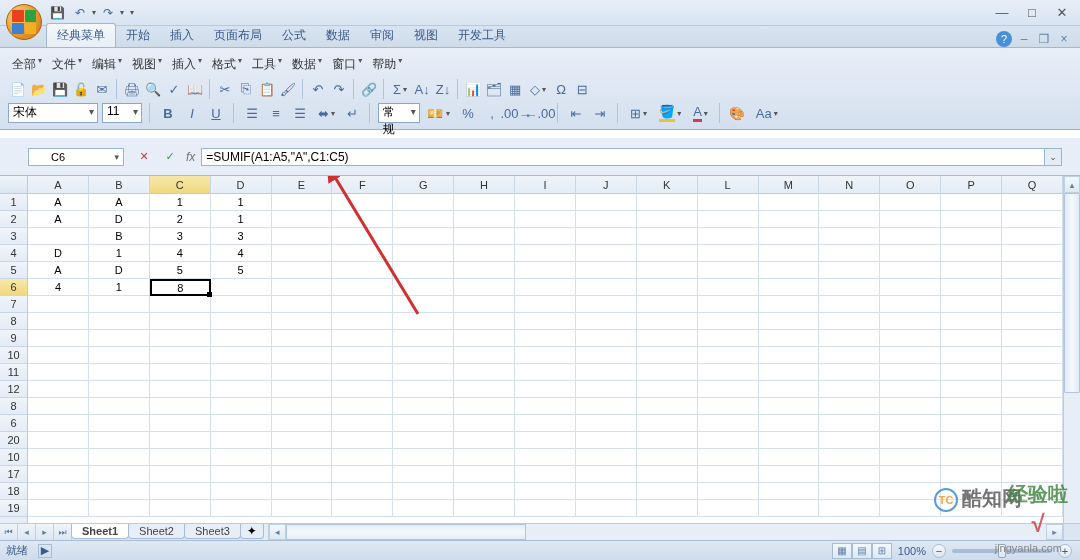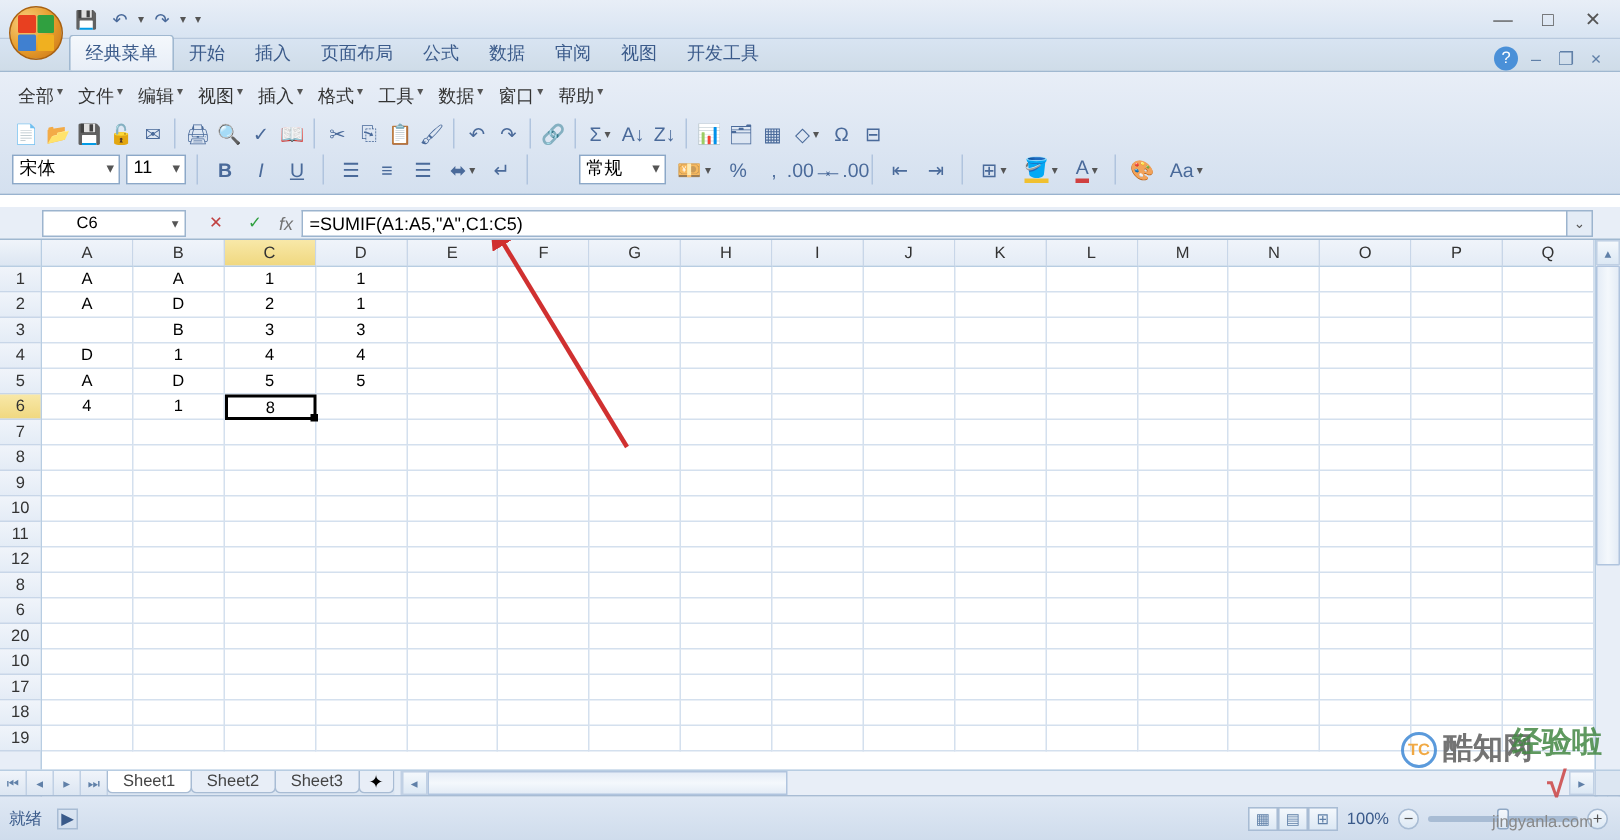--- a/index.html
+++ b/index.html
@@ -33,26 +33,26 @@
 .menu-item { padding: 2px 4px; color: #333; display: flex; align-items: flex-start; gap: 2px; cursor: pointer; }
 .dropdown-arrow { font-size: 8px; color: #555; }
 
 .toolbar-row { display: flex; gap: 1px; align-items: center; padding: 2px 0; flex-wrap: wrap; }
 .tb-btn { width: 20px; height: 20px; display: flex; align-items: center; justify-content: center; border-radius: 2px; cursor: pointer; color: #4a6a9a; font-size: 13px; }
 .tb-btn.wide { width: auto; padding: 0 4px; gap: 2px; }
 .tb-group-sep { width: 2px; height: 20px; border-left: 1px solid #b0c4de; margin: 0 3px; }
 
 .font-row { display: flex; gap: 4px; align-items: center; padding: 2px 0; }
 .font-select { height: 20px; border: 1px solid #8ca8c8; background: #fff; padding: 0 18px 0 4px; font-size: 12px; position: relative; }
-.font-name { width: 72px; font-family: Liberation Serif, serif; }
+.font-name { width: 90px; font-family: Liberation Serif, serif; }
 .font-size { width: 40px; text-align: left; }
 .font-select::after { content: '▾'; position: absolute; right: 3px; top: 2px; font-size: 10px; color: #555; }
 
 
-.formula-bar { height: 22px; background: #e8eef7; border-bottom: 1px solid #a0b8d0; display: flex; align-items: center; margin-top: 8px; }
+.formula-bar { height: 38px; background: #e8eef7; border-bottom: 1px solid #a0b8d0; display: flex; align-items: center; margin-top: 8px; }
 .name-box { width: 96px; height: 18px; background: #fff; border: 1px solid #9cb4ce; margin-left: 28px; display: flex; align-items: center; padding-left: 22px; font-size: 11px; position: relative; }
 .name-box::after { content: '▾'; position: absolute; right: 4px; font-size: 9px; color: #555; }
 .fx-btns { display: flex; margin-left: 8px; gap: 2px; }
 .fx-btn { width: 24px; height: 18px; display: flex; align-items: center; justify-content: center; color: #666; font-size: 11px; cursor: pointer; }
 .fx-label { font-style: italic; color: #737373; font-size: 12px; margin-left: 4px; margin-right: 6px; }
 .formula-input { flex: 1; height: 18px; background: #fff; border: 1px solid #9cb4ce; border-right: none; display: flex; align-items: center; padding-left: 4px; font-size: 12px; }
 .expand-fb { width: 18px; height: 18px; border: 1px solid #9cb4ce; background: #e4ecf6; display:flex; align-items:center; justify-content:center; font-size:9px; color:#555; margin-right:18px;}
 
 
 .grid-area { position: relative; height: 376px; background: #fff; display: flex; }
@@ -78,29 +78,29 @@
 
 .arrow-annotation { position: absolute; left: 295px; top: -12px; z-index: 50; pointer-events: none; }
 
 
 .bottom-area { position: absolute; bottom: 0; left: 0; right: 0; }
 .hscroll-row { height: 17px; background: #e4ecf6; display: flex; border-top: 1px solid #b8cde2; }
 .tab-nav-btns { display:flex; }
 .tab-nav-btn { width:18px; border-right:1px solid #c0d0e4; background:linear-gradient(#f0f4fa,#dce6f2); display:flex;align-items:center;justify-content:center;font-size:9px;color:#6080a8;}
 .sheet-tabs { display: flex; align-items: flex-start; background:#dce6f2; }
 .sheet-tab { padding: 1px 10px; background: #e8eef7; border: 1px solid #a8bcd4; border-top: none; margin-left: -1px; font-size: 11px; color: #444; border-radius: 0 0 4px 4px; }
-.sheet-tab.active { background: #fff; font-weight: normal; }
+.sheet-tab.active { background: #fff; font-weight: bold; }
 .sheet-insert { width: 24px; background:#e8eef7; border:1px solid #a8bcd4; border-top:none; border-radius:0 0 4px 4px; margin-left:-1px; display:flex;align-items:center;justify-content:center; }
 .hscroll-track { flex:1; background:#e8eef7; margin-left: 4px; display:flex; border-left:1px solid #c0d0e4;}
 .hscroll-track .arr { width:17px; border:1px solid #c0d0e4; background:linear-gradient(#f4f8fc,#dce8f4); display:flex;align-items:center;justify-content:center;font-size:9px;color:#6080a8;}
 .hscroll-track .trk { flex:1; }
 .hscroll-track .thumb { width: 240px; height:100%; border:1px solid #b0c4de; background:linear-gradient(#e4ecf6,#f4f8fc,#e4ecf6);}
 .corner { width:17px; background:#dce6f2; border-left:1px solid #c0d0e4;}
 
-.status-bar { height: 30px; background: linear-gradient(#dfe8f4, #cfdcec); border-top: 1px solid #a8bcd4; display: flex; align-items: center; font-size: 11px; color: #3a5a8a; padding: 0 6px; position: relative; }
+.status-bar { height: 20px; background: linear-gradient(#dfe8f4, #cfdcec); border-top: 1px solid #a8bcd4; display: flex; align-items: center; font-size: 11px; color: #3a5a8a; padding: 0 6px; position: relative; }
 .status-right { position: absolute; right: 8px; display: flex; align-items: center; gap: 6px; }
 .view-btns { display:flex; }
 .view-btn { width: 20px; height: 16px; border: 1px solid #a8bcd4; background: linear-gradient(#f4f8fc,#dce8f4); display:flex;align-items:center;justify-content:center; font-size:10px; color:#6080a8;}
 .zoom-slider { width: 100px; height: 4px; background: #a8bcd4; position: relative; border-radius: 2px; }
 .zoom-slider .handle { width: 8px; height: 14px; background: linear-gradient(#f4f8fc,#dce8f4); border:1px solid #90a8c4; position:absolute; left:46px; top:-5px; border-radius:2px;}
 .zoom-minus, .zoom-plus { width:14px;height:14px;border:1px solid #a8bcd4;border-radius:7px;display:flex;align-items:center;justify-content:center;background:linear-gradient(#f4f8fc,#dce8f4);font-size:11px;color:#555;}
 
 
 .wm1 { position: absolute; right: 58px; bottom: 48px; display:flex; align-items:flex-end; gap:4px; z-index:90; opacity:0.9;}
 .wm1 .logo { width:24px;height:24px;border:2px solid #4a90d8;border-radius:50%;display:flex;align-items:center;justify-content:center;color:#f0a030;font-weight:bold;font-size:11px;}
@@ -246,21 +246,21 @@
     <div class="tb-btn">
         <u>U</u>
       </div>
     <div class="tb-group-sep"></div>
     <div class="tb-btn">☰</div>
     <div class="tb-btn">≡</div>
     <div class="tb-btn">☰</div>
     <div class="tb-btn wide">⬌<span class="dropdown-arrow">▾</span></div>
     <div class="tb-btn wide">↵</div>
     <div class="tb-group-sep"></div>
-    <div class="font-select" style="width:58px;margin-left:26px;">常规</div>
+    <div class="font-select" style="width:42px;">常规</div>
     <div class="tb-btn wide">💴<span class="dropdown-arrow">▾</span></div>
     <div class="tb-btn">%</div>
     <div class="tb-btn">,</div>
     <div class="tb-btn">.00→</div>
     <div class="tb-btn">←.00</div>
     <div class="tb-group-sep"></div>
     <div class="tb-btn">⇤</div>
     <div class="tb-btn">⇥</div>
     <div class="tb-group-sep"></div>
     <div class="tb-btn wide">⊞<span class="dropdown-arrow">▾</span></div>

